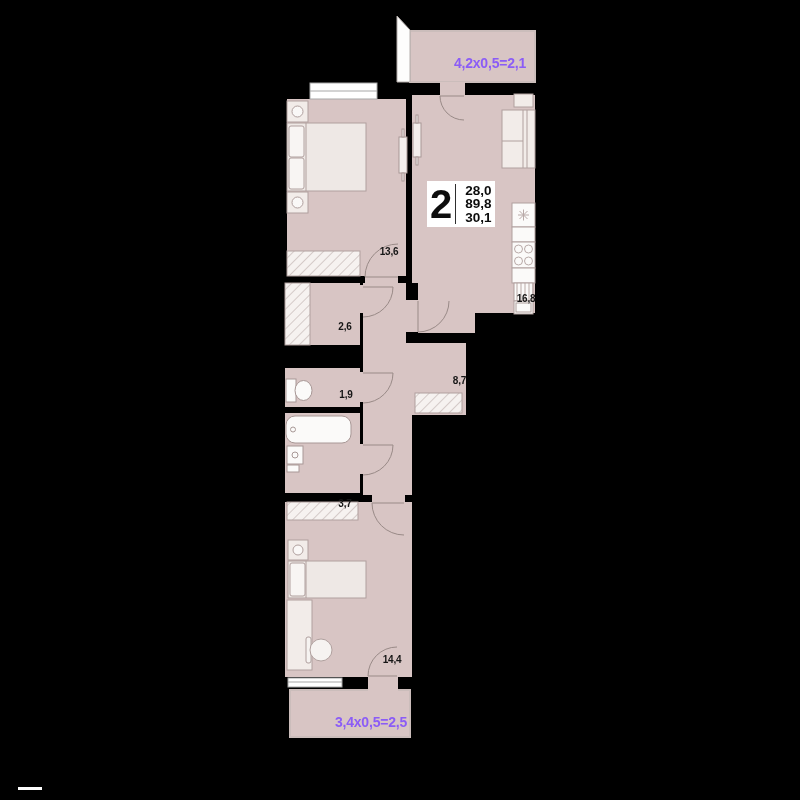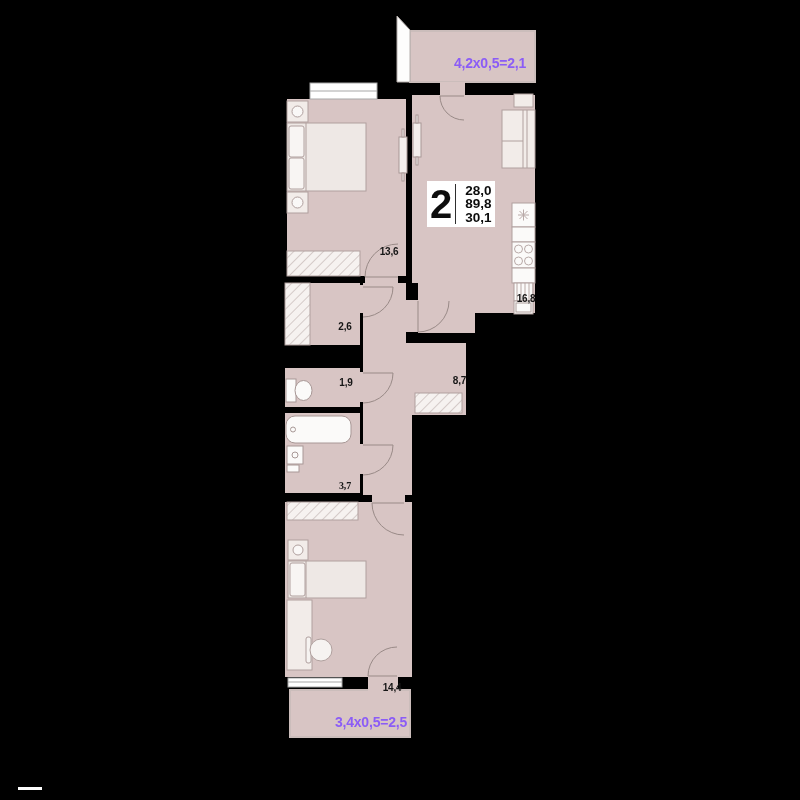--- a/index.html
+++ b/index.html
@@ -148,24 +148,24 @@
     <path d="M418,301 L418,332 A31,31 0 0 0 449,301"></path>
     <path d="M464,96 L440,96 A24,24 0 0 0 464,120"></path>
     <path d="M404,503 L372,503 A32,32 0 0 0 404,535"></path>
     <path d="M397,676 L368,676 A29,29 0 0 1 397,647"></path>
   </g>
 </svg>
 
 <div class="area-label" style="left:389px;top:251px;">13,6</div>
 <div class="area-label" style="left:490px;top:298px;margin-left:36px;">16,8</div>
 <div class="area-label" style="left:345px;top:326px;">2,6</div>
-<div class="area-label" style="left:346px;top:382px;">1,9</div>
+<div class="area-label" style="left:346px;top:394px;">1,9</div>
 <div class="area-label" style="left:446px;top:380px;padding-left:27px;">8,7</div>
-<div class="area-label" style="left:345px;top:485px;font-family:Liberation Serif, serif;">3,7</div>
-<div class="area-label" style="left:392px;top:687px;">14,4</div>
+<div class="area-label" style="left:345px;top:503px;">3,7</div>
+<div class="area-label" style="left:392px;top:659px;">14,4</div>
 
 <div class="balcony-label" style="left:490px;top:63px;">4,2x0,5=2,1</div>
 <div class="balcony-label" style="left:371px;top:722px;">3,4x0,5=2,5</div>
 
 <div class="badge">
   <div class="badge-rooms">2</div>
   <div class="badge-areas">
     <div>28,0</div>
     <div>89,8</div>
     <div>30,1</div>

